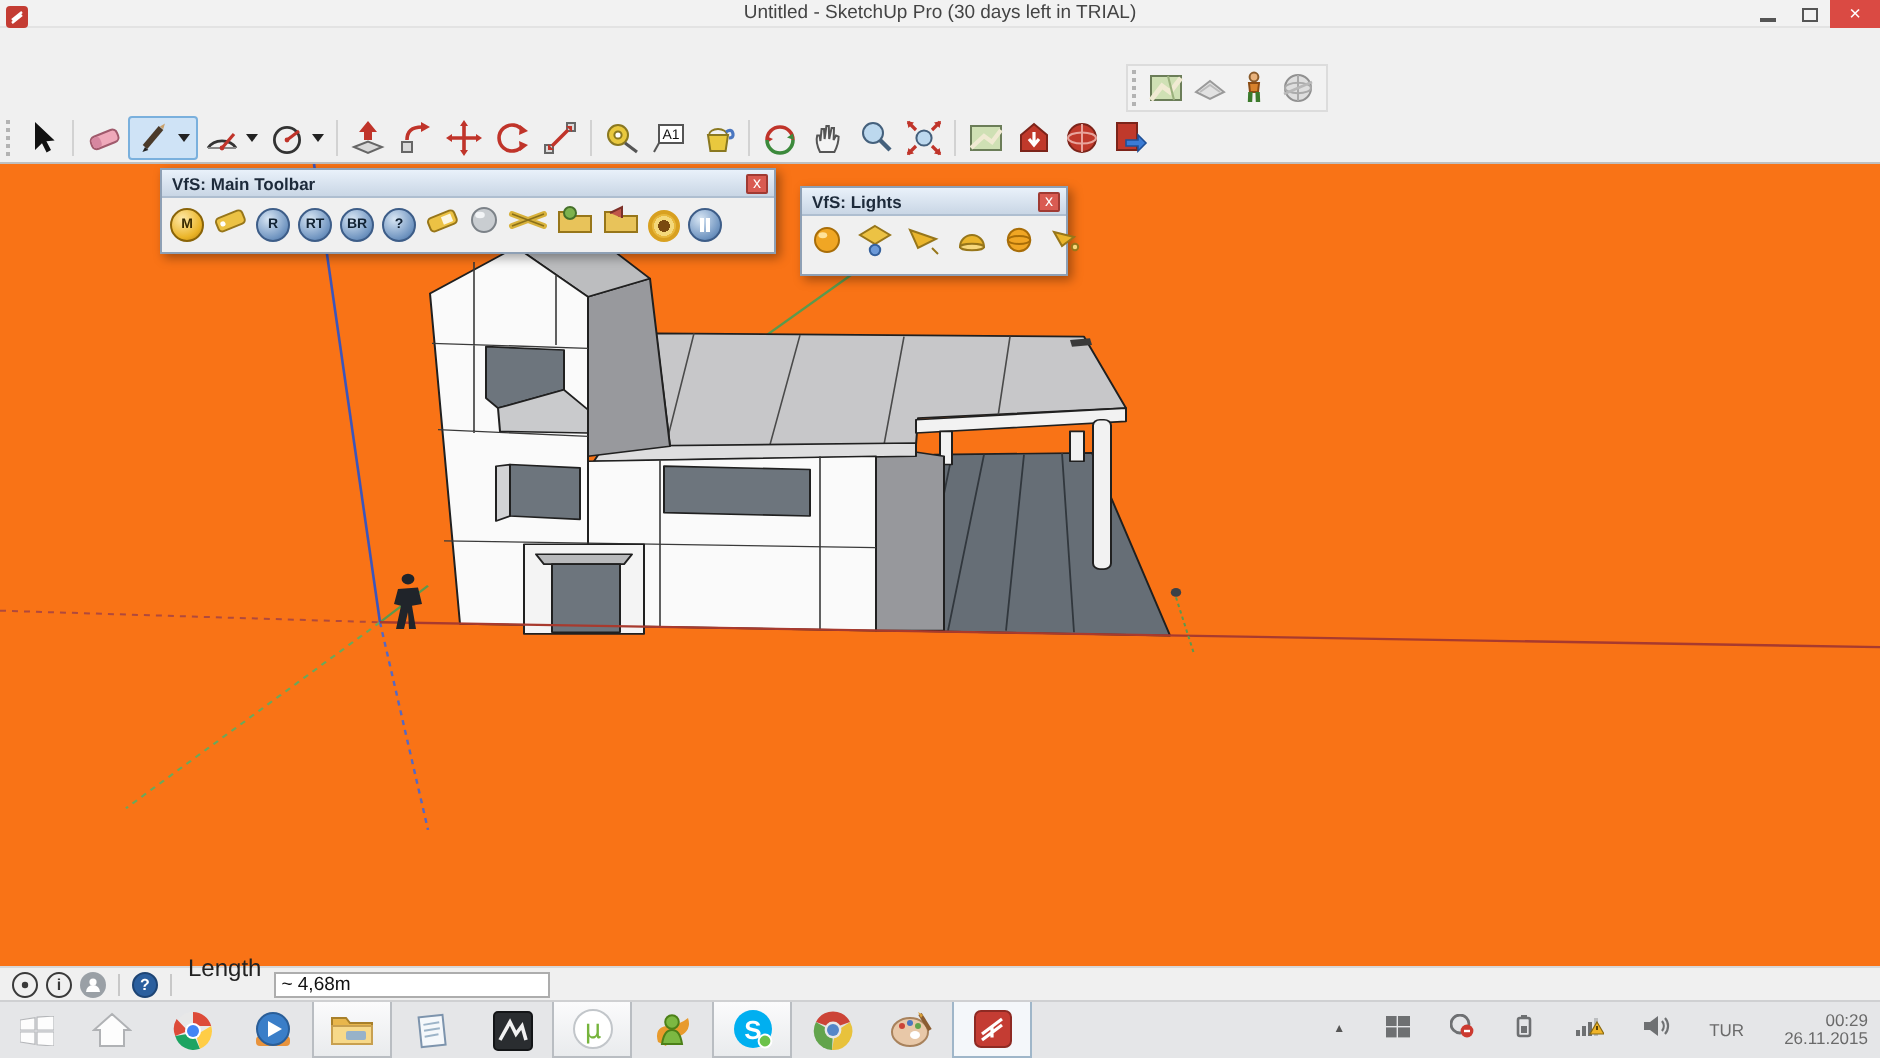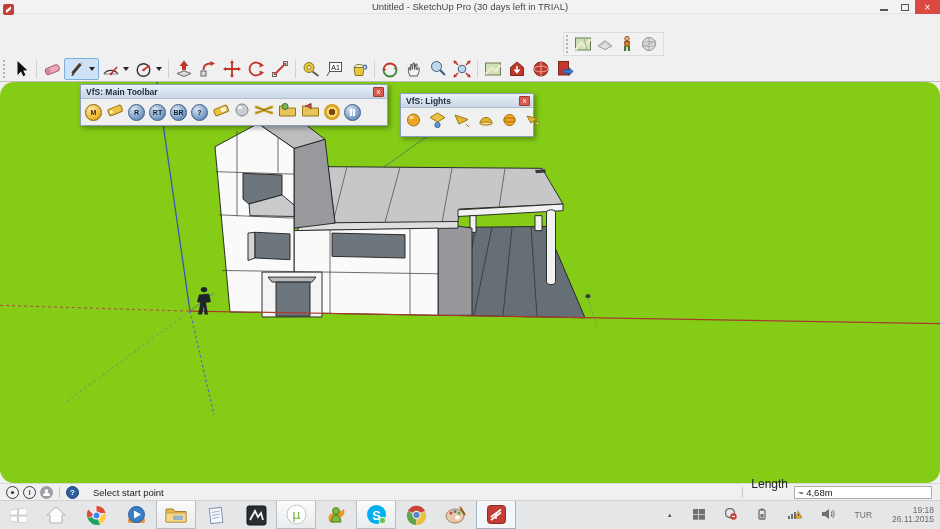--- a/index.html
+++ b/index.html
@@ -33,21 +33,21 @@
   .drag-handle { width:3px; height:18px; border-left:2px dotted #b3b3b3; margin:0 3px 0 1px; }
   .tbtn { width:24px; height:22px; display:flex; align-items:center; justify-content:center; }
   .gtb .tbtn { width:22px; }
   .tsep { width:1px; height:18px; background:#d2d2d2; margin:0 3px; }
   .tgroup { display:flex; align-items:center; height:22px; }
   .tgroup.active { background:#cfe3f6; border:1px solid #7ab0dd; border-radius:2px; }
   .caret { width:0; height:0; border-left:3.5px solid transparent; border-right:3.5px solid transparent;
            border-top:4px solid #222; margin:0 3px 0 0; }
 
   
-  .viewport { position:absolute; left:0; top:82px; width:940px; height:401px; background:#84cc16;border-radius:14px; }
+  .viewport { position:absolute; left:0; top:82px; width:940px; height:401px; background:#f97316; }
   .scene { position:absolute; left:0; top:0; }
 
   
   .palette { position:absolute; background:#f0f0f0; border:1px solid #8ea0b5;
              box-shadow:2px 2px 5px rgba(0,0,0,.35); }
   .pal-title { height:14px; background:linear-gradient(#e9f1fa,#c9d6e5); display:flex; align-items:center;
                padding:0 3px 0 5px; border-bottom:1px solid #aebed0; }
   .pal-title .ptxt { flex:1; font-size:8.5px; font-weight:bold; color:#1d2a3a; }
   .pal-close { width:11px; height:10px; background:#d95b52; border:1px solid #a03a33; color:#fff;
                font-size:8px; line-height:8px; text-align:center; border-radius:1px; }
@@ -456,21 +456,20 @@
       </span>
     <span class="sico ring">i</span>
     <span class="sico avatar">
         <svg width="9" height="9" viewBox="0 0 9 9">
           <circle cx="4.5" cy="3" r="1.8" fill="#fff"></circle>
           <path d="M1 8 A3.5 3.5 0 0 1 8 8 Z" fill="#fff"></path>
         </svg>
       </span>
     <span class="ssep"></span>
     <span class="sico help">?</span>
-    <span class="hint">Select start point</span>
     <span class="ssep"></span>
     <span class="len-label">Length</span>
     <input class="len-input" value="~ 4,68m" style="">
   </div>
 
   <div class="taskbar">
     <span class="tb-btn start">
       <svg width="17" height="15" viewBox="0 0 17 15">
           <g fill="#fdfdfd" stroke="#b4b6b9" stroke-width="0.6">
             <polygon points="0,2 7.5,0.8 7.5,7 0,7"></polygon>
@@ -599,19 +598,19 @@
             </g>
             <path d="M10.5 4 L14 10 L7 10 Z" fill="#f0b429" stroke="#8a6a10" stroke-width="0.6"></path>
             <path d="M10.5 6 L10.5 8" stroke="#5a4408" stroke-width="1"></path>
           </svg></span>
       <span><svg width="13" height="12" viewBox="0 0 13 12">
             <polygon points="0,4 3,4 7,1 7,11 3,8 0,8" fill="#6e7072"></polygon>
             <path d="M9 3.5 A4 4 0 0 1 9 8.5 M10.5 2 A6 6 0 0 1 10.5 10" fill="none" stroke="#6e7072" stroke-width="1.1"></path>
           </svg></span>
       <span class="tray-txt">TUR</span>
       <span class="clock">
-        <div>19:18</div>
+        <div>00:29</div>
         <div>26.11.2015</div>
       </span>
     </span>
   </div>
 
 </div>
 
 </body></html>

